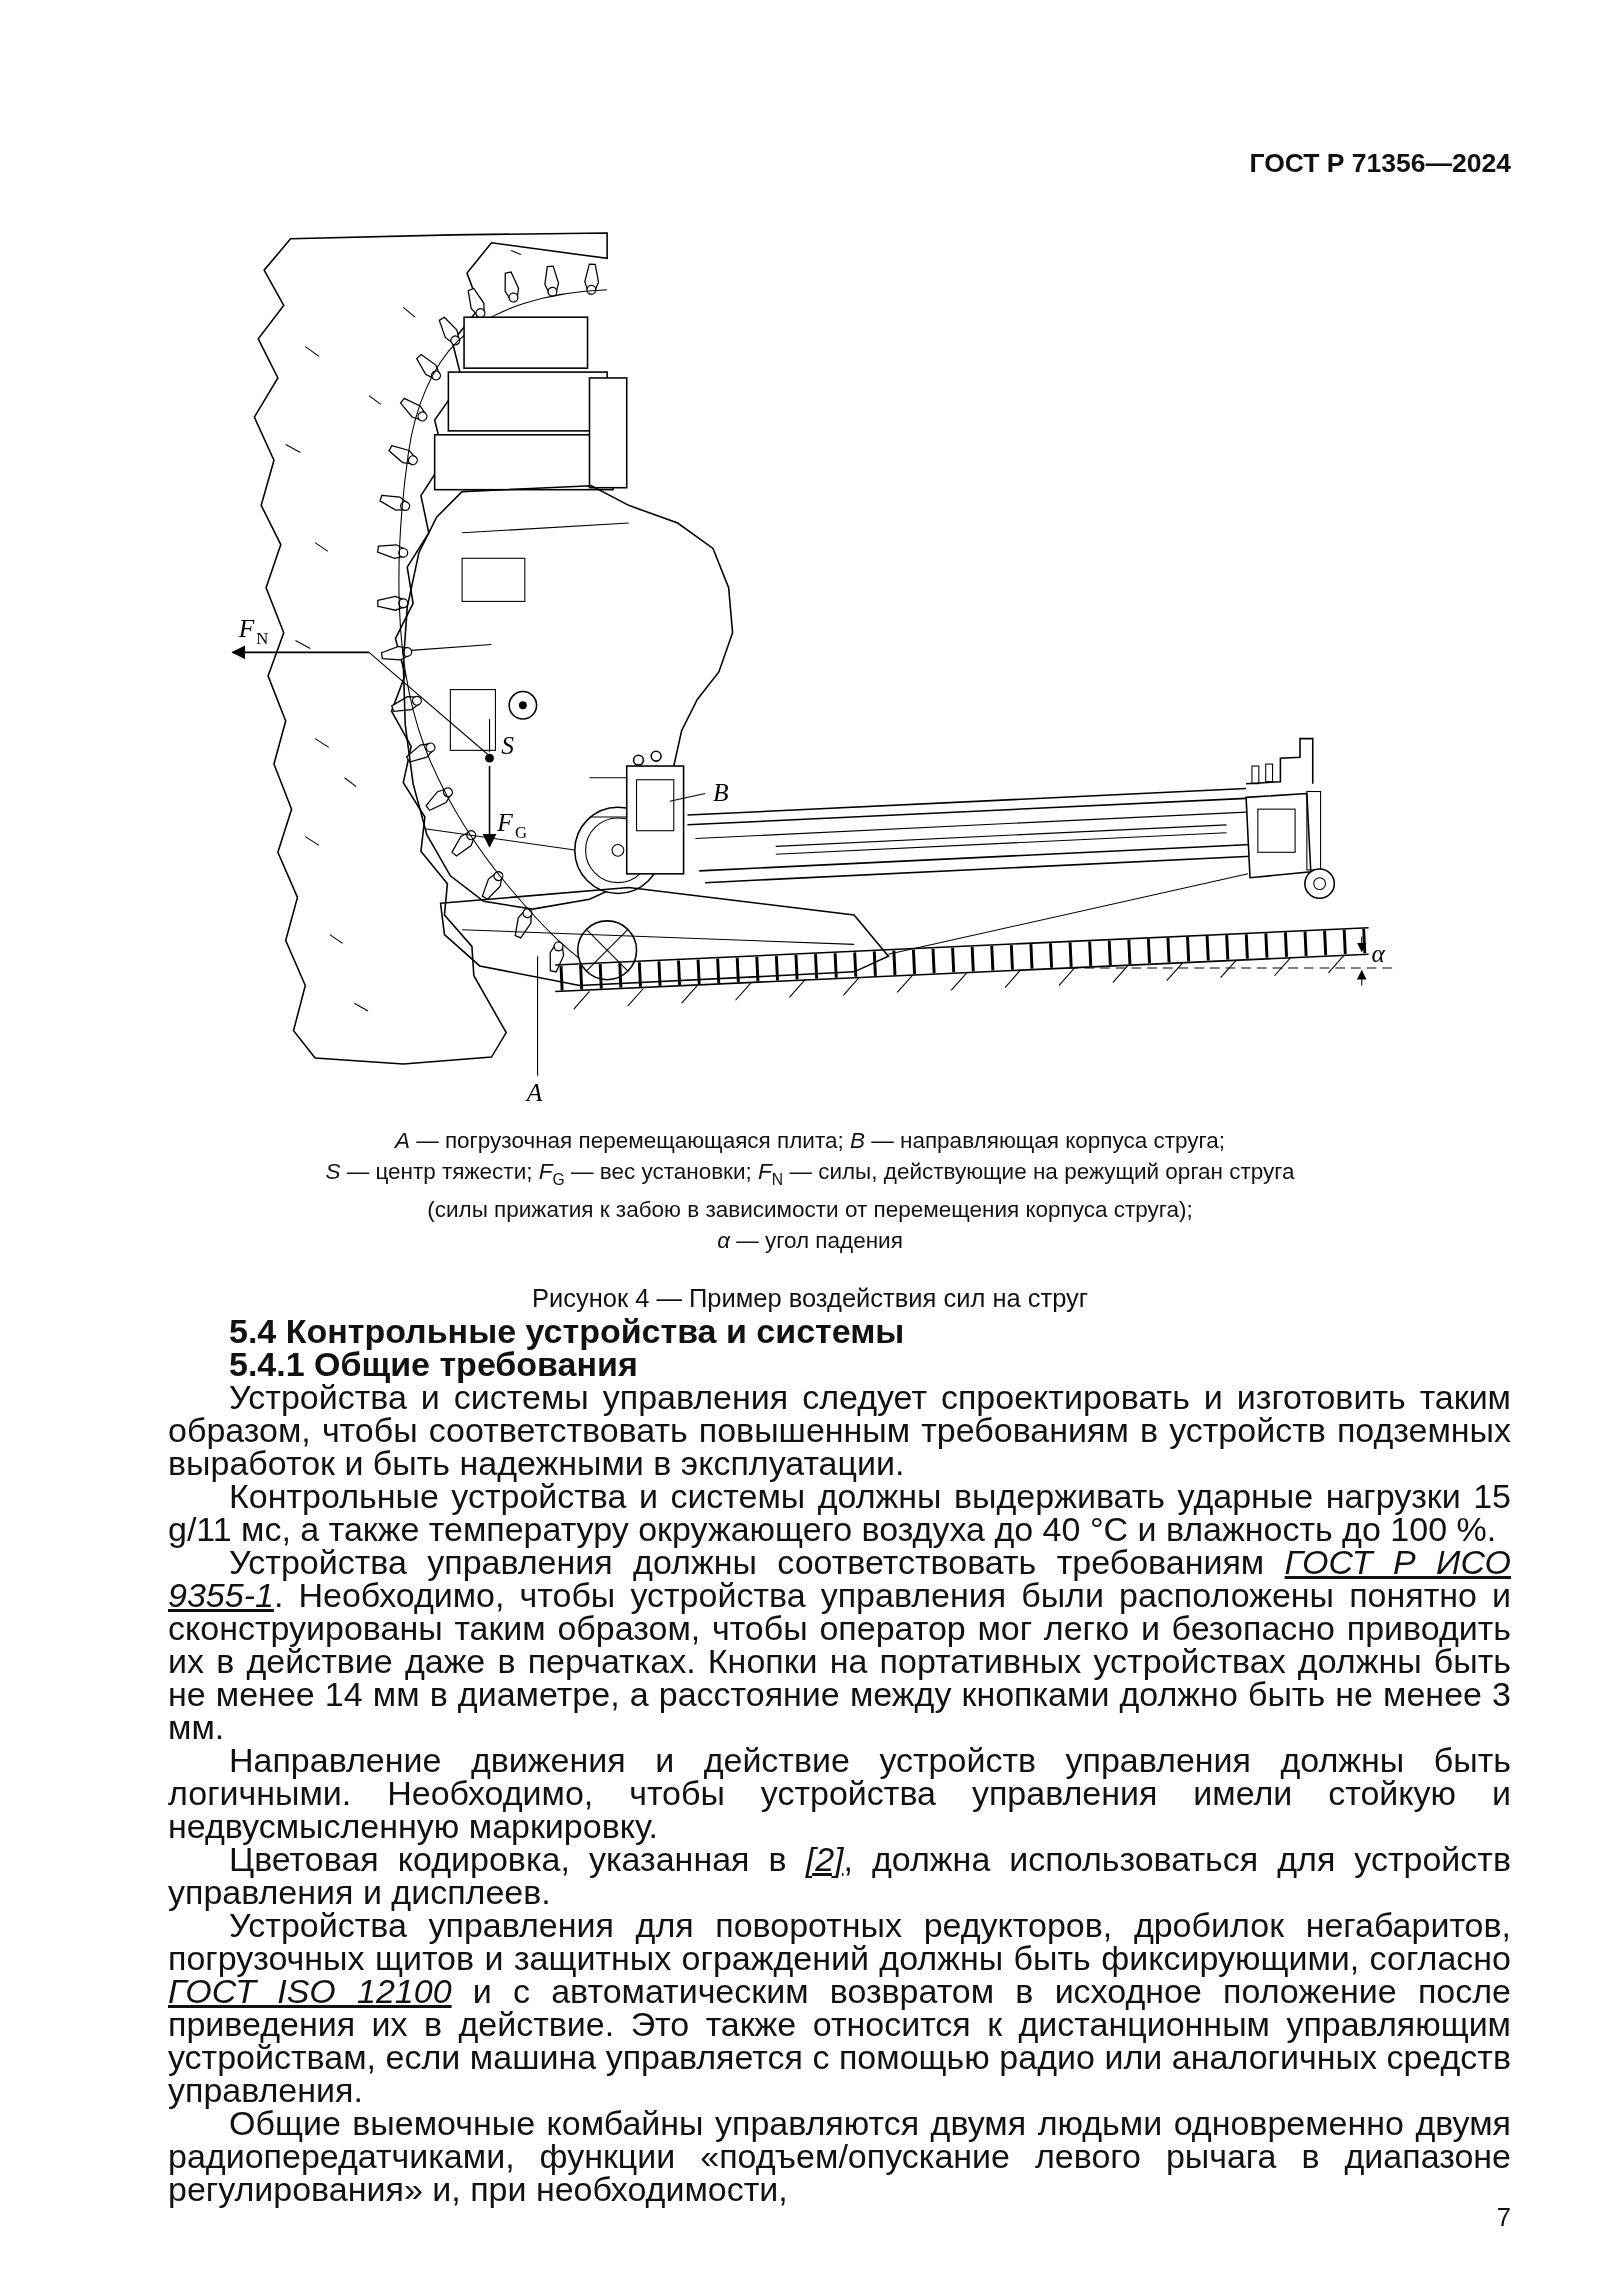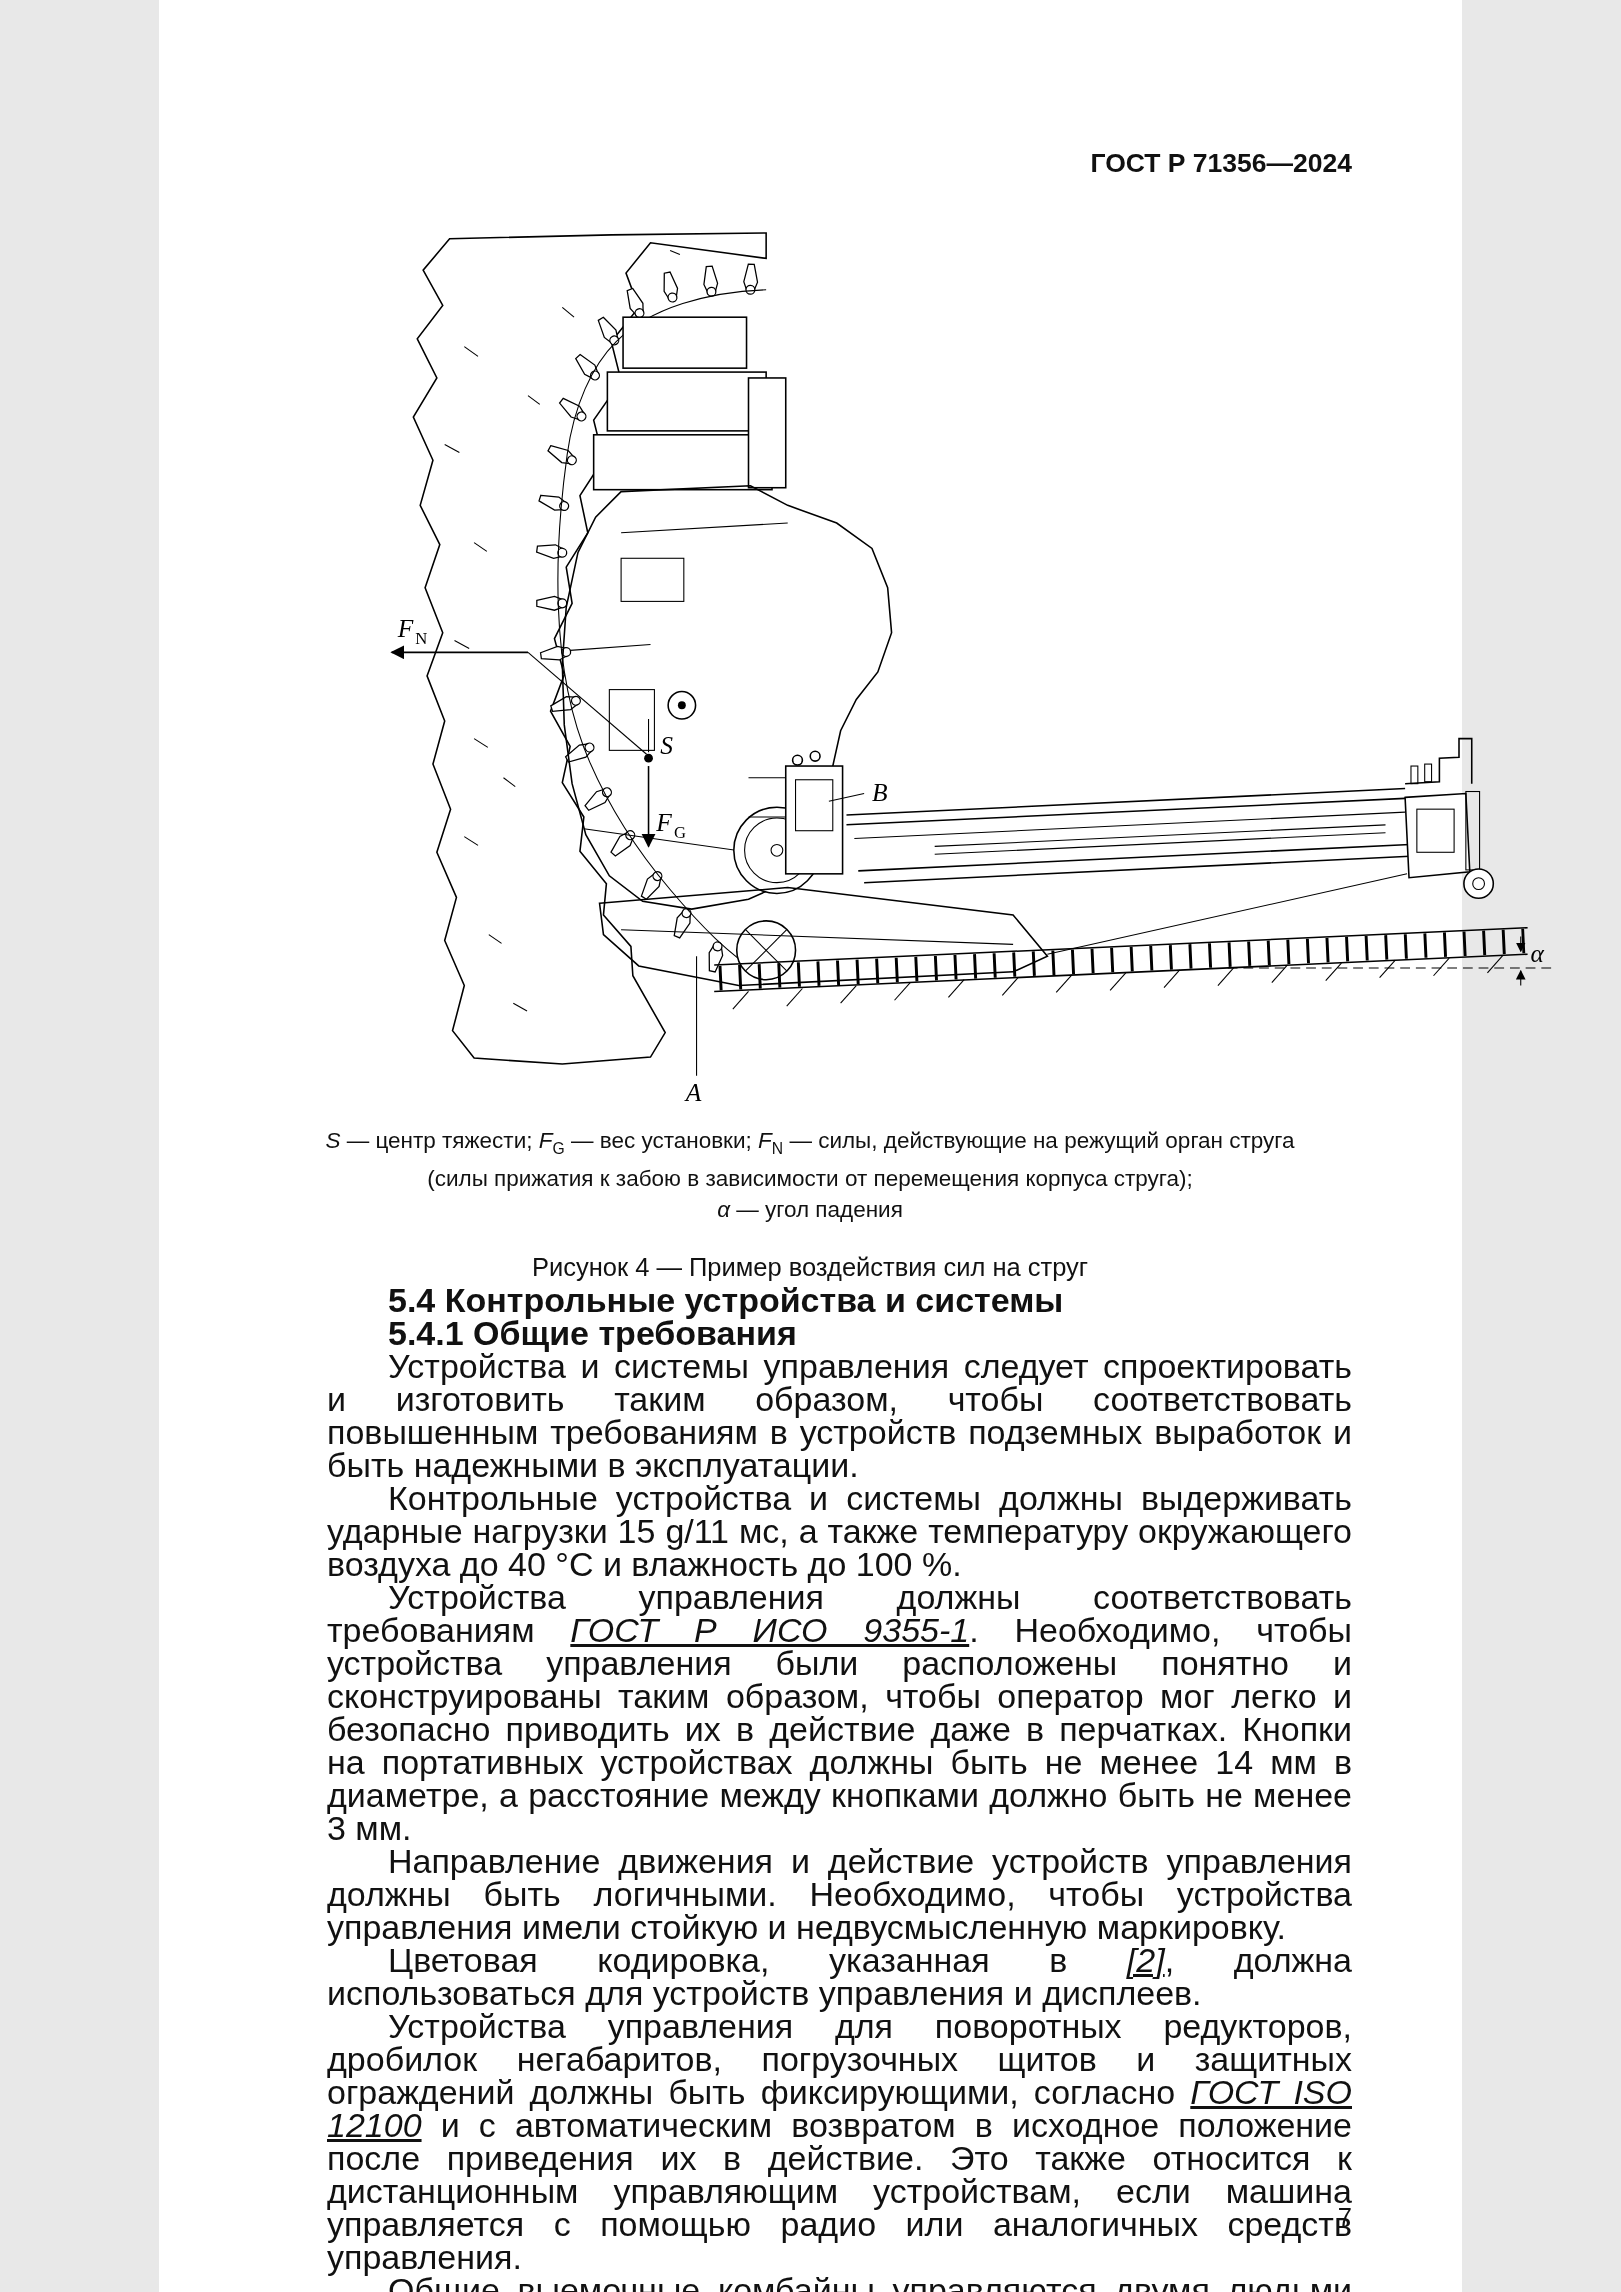--- a/index.html
+++ b/index.html
@@ -1,18 +1,18 @@
 <!DOCTYPE html>
 <html><head>
 <meta charset="utf-8">
 <style>
   html,body{margin:0;padding:0;background:#e8e8e8;}
   .page{
     position:relative;
-    width:1303px;height:2293px;
+    width:1621px;height:2293px;
     margin:0 auto;
     background:#ffffff;
     box-sizing:border-box;
     padding:147px 110px 0 168px;
     font-family:"Liberation Sans", sans-serif;
     color:#111;
   }
   .doc-header{
     text-align:right;
     font-weight:700;
@@ -292,20 +292,21 @@
       </g>
 
       <g>
         <line class="thin" x1="377" y1="864" x2="377" y2="742"></line>
         <text class="lbl" x="366" y="890">A</text>
       </g>
     </svg>
   </div>
 
   <div class="caption">
+    <div class="cap-line"><i>А</i><span> — погрузочная перемещающаяся плита; </span><i>В</i><span> — направляющая корпуса струга;</span></div>
     <div class="cap-line"><i>S</i><span> — центр тяжести; </span><i>F</i><sub>G</sub><span> — вес установки; </span><i>F</i><sub>N</sub><span> — силы, действующие на режущий орган струга</span></div>
     <div class="cap-line">(силы прижатия к забою в зависимости от перемещения корпуса струга);</div>
     <div class="cap-line"><i>α</i><span> — угол падения</span></div>
   </div>
 
   <div class="figure-title">Рисунок 4 — Пример воздействия сил на струг</div>
 
   <div class="body-text">
     <p class="sec-heading h-54">5.4 Контрольные устройства и системы</p>
     <p class="sec-heading h-541">5.4.1 Общие требования</p>

